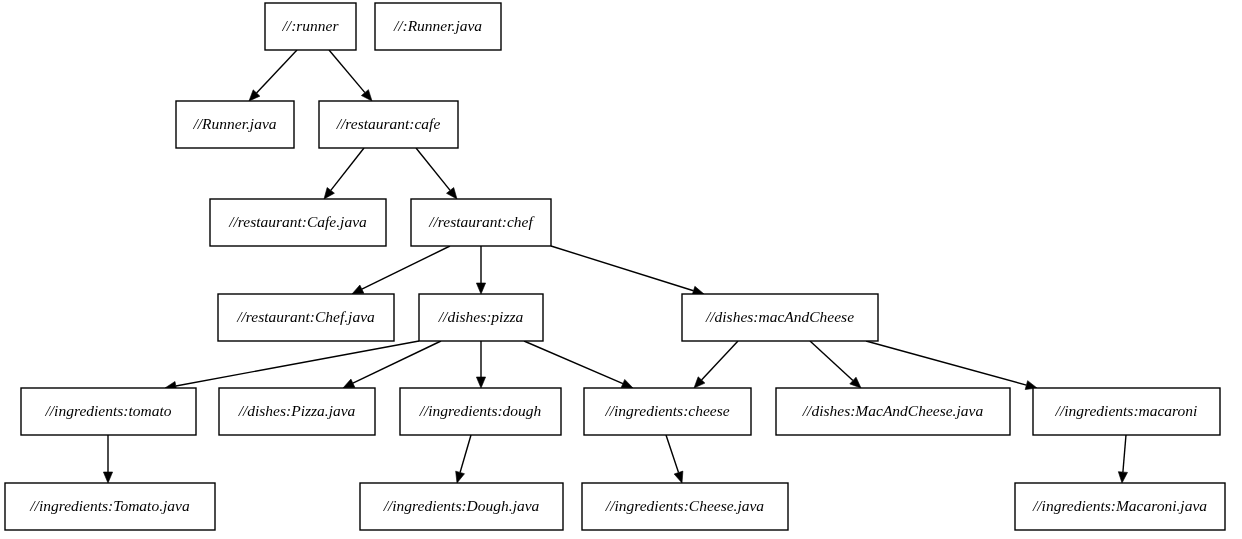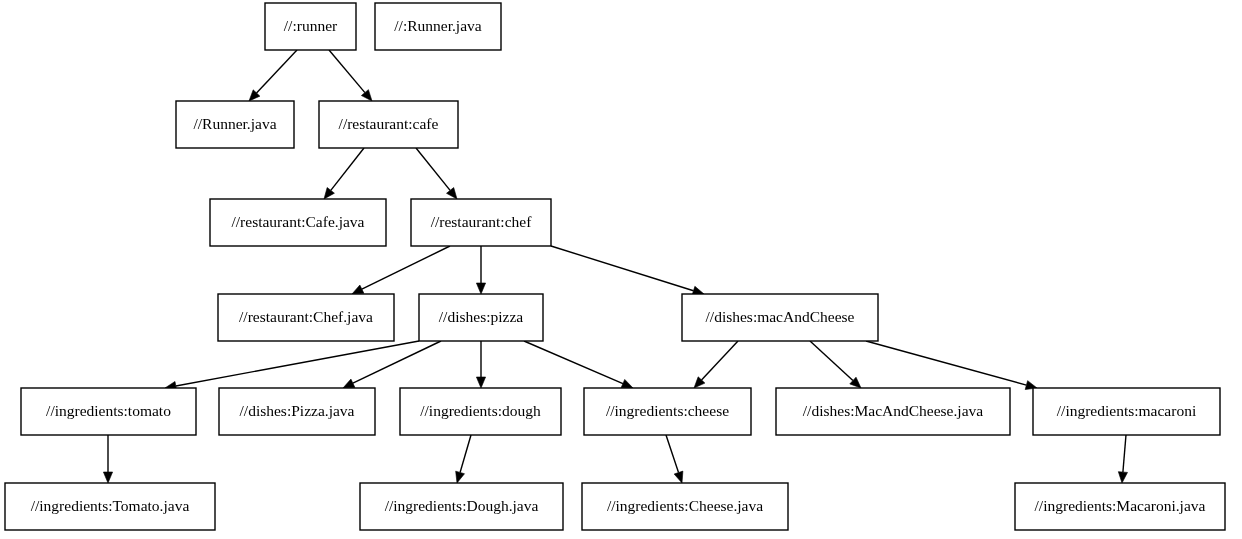--- a/index.html
+++ b/index.html
@@ -7,20 +7,21 @@
     padding: 0;
     background: #ffffff;
   }
   #graph-canvas {
     position: relative;
     width: 1242px;
     height: 539px;
     background: #ffffff;
     overflow: hidden;
     font-family: "Liberation Serif", "DejaVu Serif", serif;
+    font-style: italic;
   }
   #graph-svg {
     position: absolute;
     top: 0;
     left: 0;
     width: 1242px;
     height: 539px;
   }
   .node-rect {
     fill: #ffffff;

